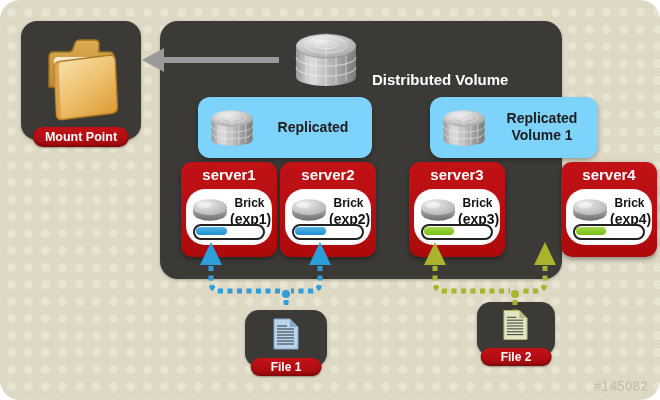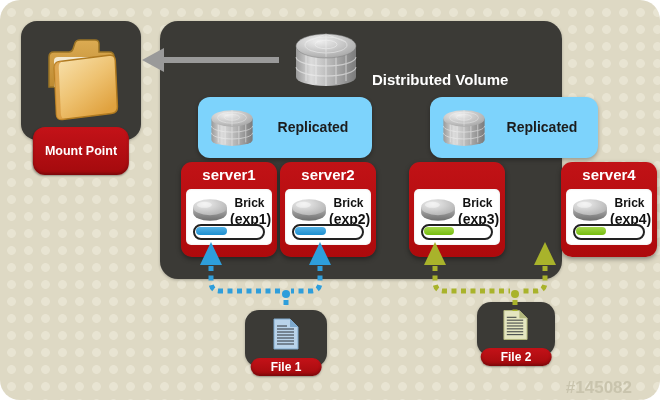--- a/index.html
+++ b/index.html
@@ -18,21 +18,21 @@
   .main{left:160px;top:21px;width:402px;height:258px;border-radius:18px;}
   .filebox{border-radius:14px;overflow:visible;}
   .f1{left:245px;top:310px;width:82px;height:57px;}
   .f2{left:477px;top:302px;width:78px;height:54px;}
 
   .badge{
     position:absolute;left:50%;transform:translateX(-50%);
     background:linear-gradient(180deg,#c41218,#a30a0d);
     color:#fff;font-weight:bold;text-align:center;white-space:nowrap;
     border-radius:12px;box-shadow:0 1px 2px rgba(0,0,0,.35), inset 0 -2px 3px rgba(0,0,0,.25);
-    padding:17px 12px;
+    padding:3px 12px;
   }
   .mount .badge{top:106px;font-size:12.5px;}
   .filebox .badge{font-size:12px;padding:2px 20px;}
   .f1 .badge{top:48px;}
   .f2 .badge{top:46px;}
 
   .dv-title{position:absolute;left:212px;top:50px;color:#fff;font-weight:bold;font-size:15px;white-space:nowrap;}
 
   .rvbox{
     position:absolute;top:76px;height:61px;background:#7dd3fc;border-radius:12px;
@@ -47,38 +47,38 @@
   }
 
   .server{
     position:absolute;top:141px;width:96px;height:95px;background:#b80f10;
     background:linear-gradient(180deg,#c11216,#ad0a0c);
     border-radius:11px;box-shadow:0 2px 5px rgba(0,0,0,.4);
   }
   .s1{left:21px;} .s2{left:120px;} .s3{left:249px;} .s4{left:358px;margin-left:43px;}
   .server-name{position:absolute;top:4px;left:0;right:0;text-align:center;color:#fff;font-weight:bold;font-size:15px;}
   .brick{
-    position:absolute;left:5px;right:5px;top:27px;bottom:12px;background:#fff;border-radius:5px;
+    position:absolute;left:5px;right:5px;top:27px;bottom:12px;background:#fff;border-radius:19px;
     box-shadow:inset 0 0 2px rgba(0,0,0,.15);
   }
   .disk{position:absolute;left:5px;top:6px;}
   .brick-label{
     position:absolute;left:44px;right:3px;top:7px;text-align:center;color:#111;
     font-weight:bold;font-size:12px;line-height:1.25;
   }
   .brick-label .exp{font-size:14px;}
   .capsule{
     position:absolute;left:7px;right:7px;bottom:5px;height:12px;
     border:2px solid #222;border-radius:9px;background:#fff;
   }
   .capsule .fill{height:8px;margin:1px;border-radius:6px;}
   .fill.blue{background:linear-gradient(180deg,#55b2e5,#1d8fd0);}
   .fill.green{background:linear-gradient(180deg,#a4d84a,#76bd10);}
 
-  .watermark{position:absolute;right:28px;top:378px;font-weight:bold;font-size:17px;color:#c9c4ad;}
+  .watermark{position:absolute;right:12px;top:378px;font-weight:bold;font-size:14px;color:#c9c4ad;}
 
   .overlay{position:absolute;inset:0;pointer-events:none;}
   .defs-svg{position:absolute;width:0;height:0;}
 </style>
 </head>
 <body>
 
 <div class="stage">
 
   <svg class="defs-svg" aria-hidden="true">
@@ -190,20 +190,21 @@
         </g>
         <ellipse cx="32" cy="15" rx="30" ry="12" fill="url(#g-cyltop)"></ellipse>
         <g stroke="#f4f4f4" stroke-width="1.2" opacity="0.5" fill="none">
           <ellipse cx="32" cy="14" rx="21" ry="8"></ellipse>
             <ellipse cx="32" cy="13.5" rx="11" ry="4.2"></ellipse>
             <path d="M32,3 V26"></path>
         </g>
       </svg>
       <div class="rv-title">
         <div>Replicated</div>
+        <div>Volume 1</div>
       </div>
     </div>
 
     <div class="server s1">
       <div class="server-name">server1</div>
       <div class="brick">
         <svg class="disk" width="38" height="30" viewBox="0 0 40 32">
           <path d="M2,13 V19 A18,8.5 0 0 0 38,19 V13 Z" fill="url(#g-diskside)"></path>
           <ellipse cx="20" cy="13" rx="18" ry="8.5" fill="url(#g-disktop)"></ellipse>
           <ellipse cx="14" cy="10.5" rx="8" ry="3.2" fill="#ffffff" opacity="0.45"></ellipse>
@@ -230,20 +231,21 @@
           <div>Brick</div>
           <div class="exp">(exp2)</div>
         </div>
         <div class="capsule">
           <div class="fill blue" style="width: 46%;"></div>
         </div>
       </div>
     </div>
 
     <div class="server s3">
+      <div class="server-name">server3</div>
       <div class="brick">
         <svg class="disk" width="38" height="30" viewBox="0 0 40 32">
           <path d="M2,13 V19 A18,8.5 0 0 0 38,19 V13 Z" fill="url(#g-diskside)"></path>
           <ellipse cx="20" cy="13" rx="18" ry="8.5" fill="url(#g-disktop)"></ellipse>
           <ellipse cx="14" cy="10.5" rx="8" ry="3.2" fill="#ffffff" opacity="0.45"></ellipse>
         </svg>
         <div class="brick-label">
           <div>Brick</div>
           <div class="exp">(exp3)</div>
         </div>

